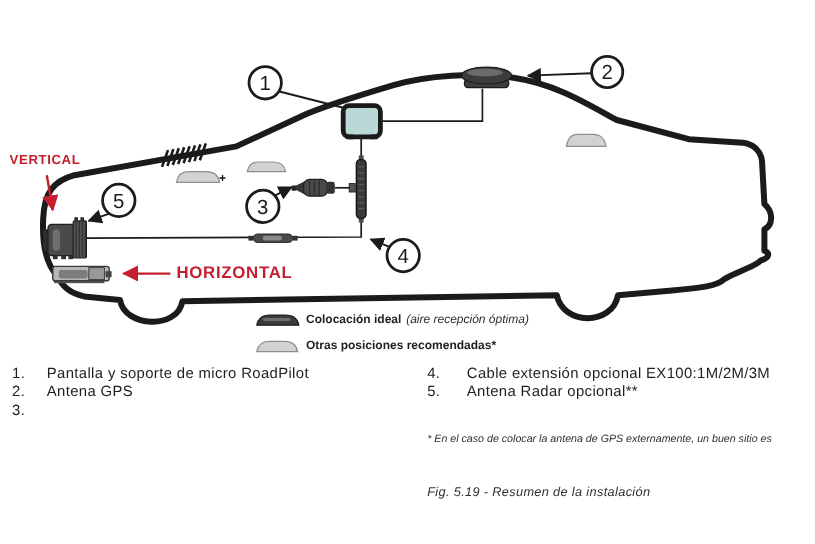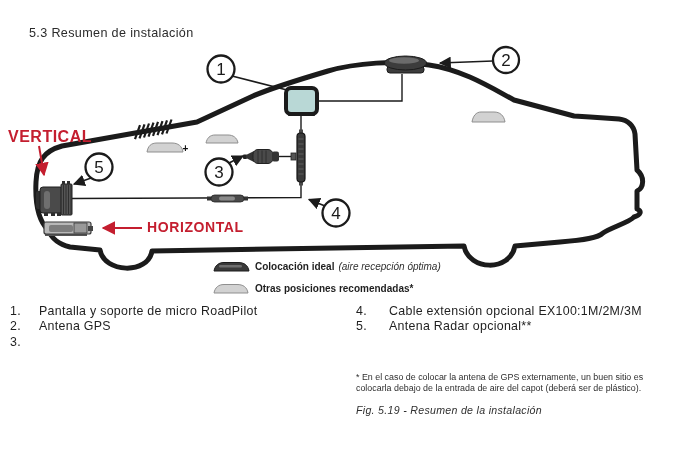--- a/index.html
+++ b/index.html
@@ -2,34 +2,34 @@
 <html><head>
 <meta charset="utf-8">
 <style>
   html,body{margin:0;padding:0;background:#fff;}
   .stage{position:relative;width:679px;height:453px;background:#fff;overflow:hidden;
          font-family:"Liberation Sans",sans-serif;color:#1f1f1f;}
   .stage svg.diagram{position:absolute;left:0;top:0;}
   .abs{position:absolute;}
   .title{left:29px;top:26px;font-size:12.6px;letter-spacing:.35px;color:#2b2b2b;}
   .red-label{color:#c41e2f;font-weight:bold;}
-  .vertical-label{left:8px;top:128px;font-size:16px;letter-spacing:.5px;}
+  .vertical-label{left:8px;top:128px;font-size:11px;letter-spacing:.5px;}
   .horizontal-label{left:147px;top:219px;font-size:14px;letter-spacing:.6px;}
   .legend{left:212px;top:259px;}
   .legend-row{display:flex;align-items:center;height:14px;margin-bottom:8px;}
   .legend-row svg{margin-right:3px;}
   .legend-label{font-size:10px;font-weight:bold;color:#1f1f1f;}
   .legend-note{font-size:10px;font-style:italic;color:#2f2f2f;margin-left:4px;}
   .parts{font-size:12.4px;letter-spacing:.3px;color:#1f1f1f;}
   .parts-left{left:10px;top:304px;}
   .parts-right{left:356px;top:304px;}
   .part-row{display:flex;line-height:15.4px;}
   .part-num{width:29px;flex:none;}
   .parts-right .part-num{width:33px;}
-  .footnotes{left:356px;top:372px;width:320px;font-size:8.9px;line-height:11.4px;color:#2f2f2f;}
+  .footnotes{left:356px;top:360px;width:320px;font-size:8.9px;line-height:11.4px;color:#2f2f2f;font-style:italic;}
   .caption{left:356px;top:404px;width:320px;text-align:left;font-style:italic;
            font-size:10.6px;letter-spacing:.3px;color:#2f2f2f;}
 </style>
 </head>
 <body>
 
 <div class="stage">
 
   <svg class="diagram" width="679" height="453" viewBox="0 0 679 453">
     <defs>
@@ -146,21 +146,20 @@
         <circle cx="336" cy="213" r="13.5" fill="#fff" stroke="#1b1b1b" stroke-width="2.3"></circle>
         <text x="336" y="219">4</text>
       </g>
       <g>
         <circle cx="99" cy="167" r="13.5" fill="#fff" stroke="#1b1b1b" stroke-width="2.3"></circle>
         <text x="99" y="173">5</text>
       </g>
     </g>
   </svg>
 
-  <div class="abs title">5.3  Resumen de instalación</div>
 
   <div class="abs red-label vertical-label">VERTICAL</div>
   <div class="abs red-label horizontal-label">HORIZONTAL</div>
 
   <div class="abs legend">
     <div class="legend-row">
       <svg width="40" height="13">
         <path d="M2,11 L37,11 C36,5 32,2.5 26,2.5 L12,2.5 C6.5,2.5 3,5.5 2,11 Z" fill="#3a3a3a" stroke="#1b1b1b"></path>
         <rect x="7" y="5" width="23" height="2.4" rx="1.2" fill="#6e6e6e"></rect>
       </svg>
@@ -195,18 +194,17 @@
       <span>Cable extensión opcional EX100:1M/2M/3M</span>
     </div>
     <div class="part-row">
       <span class="part-num">5.</span>
       <span>Antena Radar opcional**</span>
     </div>
   </div>
 
   <div class="abs footnotes">
     <div>* En el caso de colocar la antena de GPS externamente, un buen sitio es</div>
-    <div>colocarla debajo de la entrada de aire del capot (deberá ser de plástico).</div>
   </div>
 
   <div class="abs caption">Fig. 5.19 - Resumen de la instalación</div>
 
 </div>
 
 </body></html>

